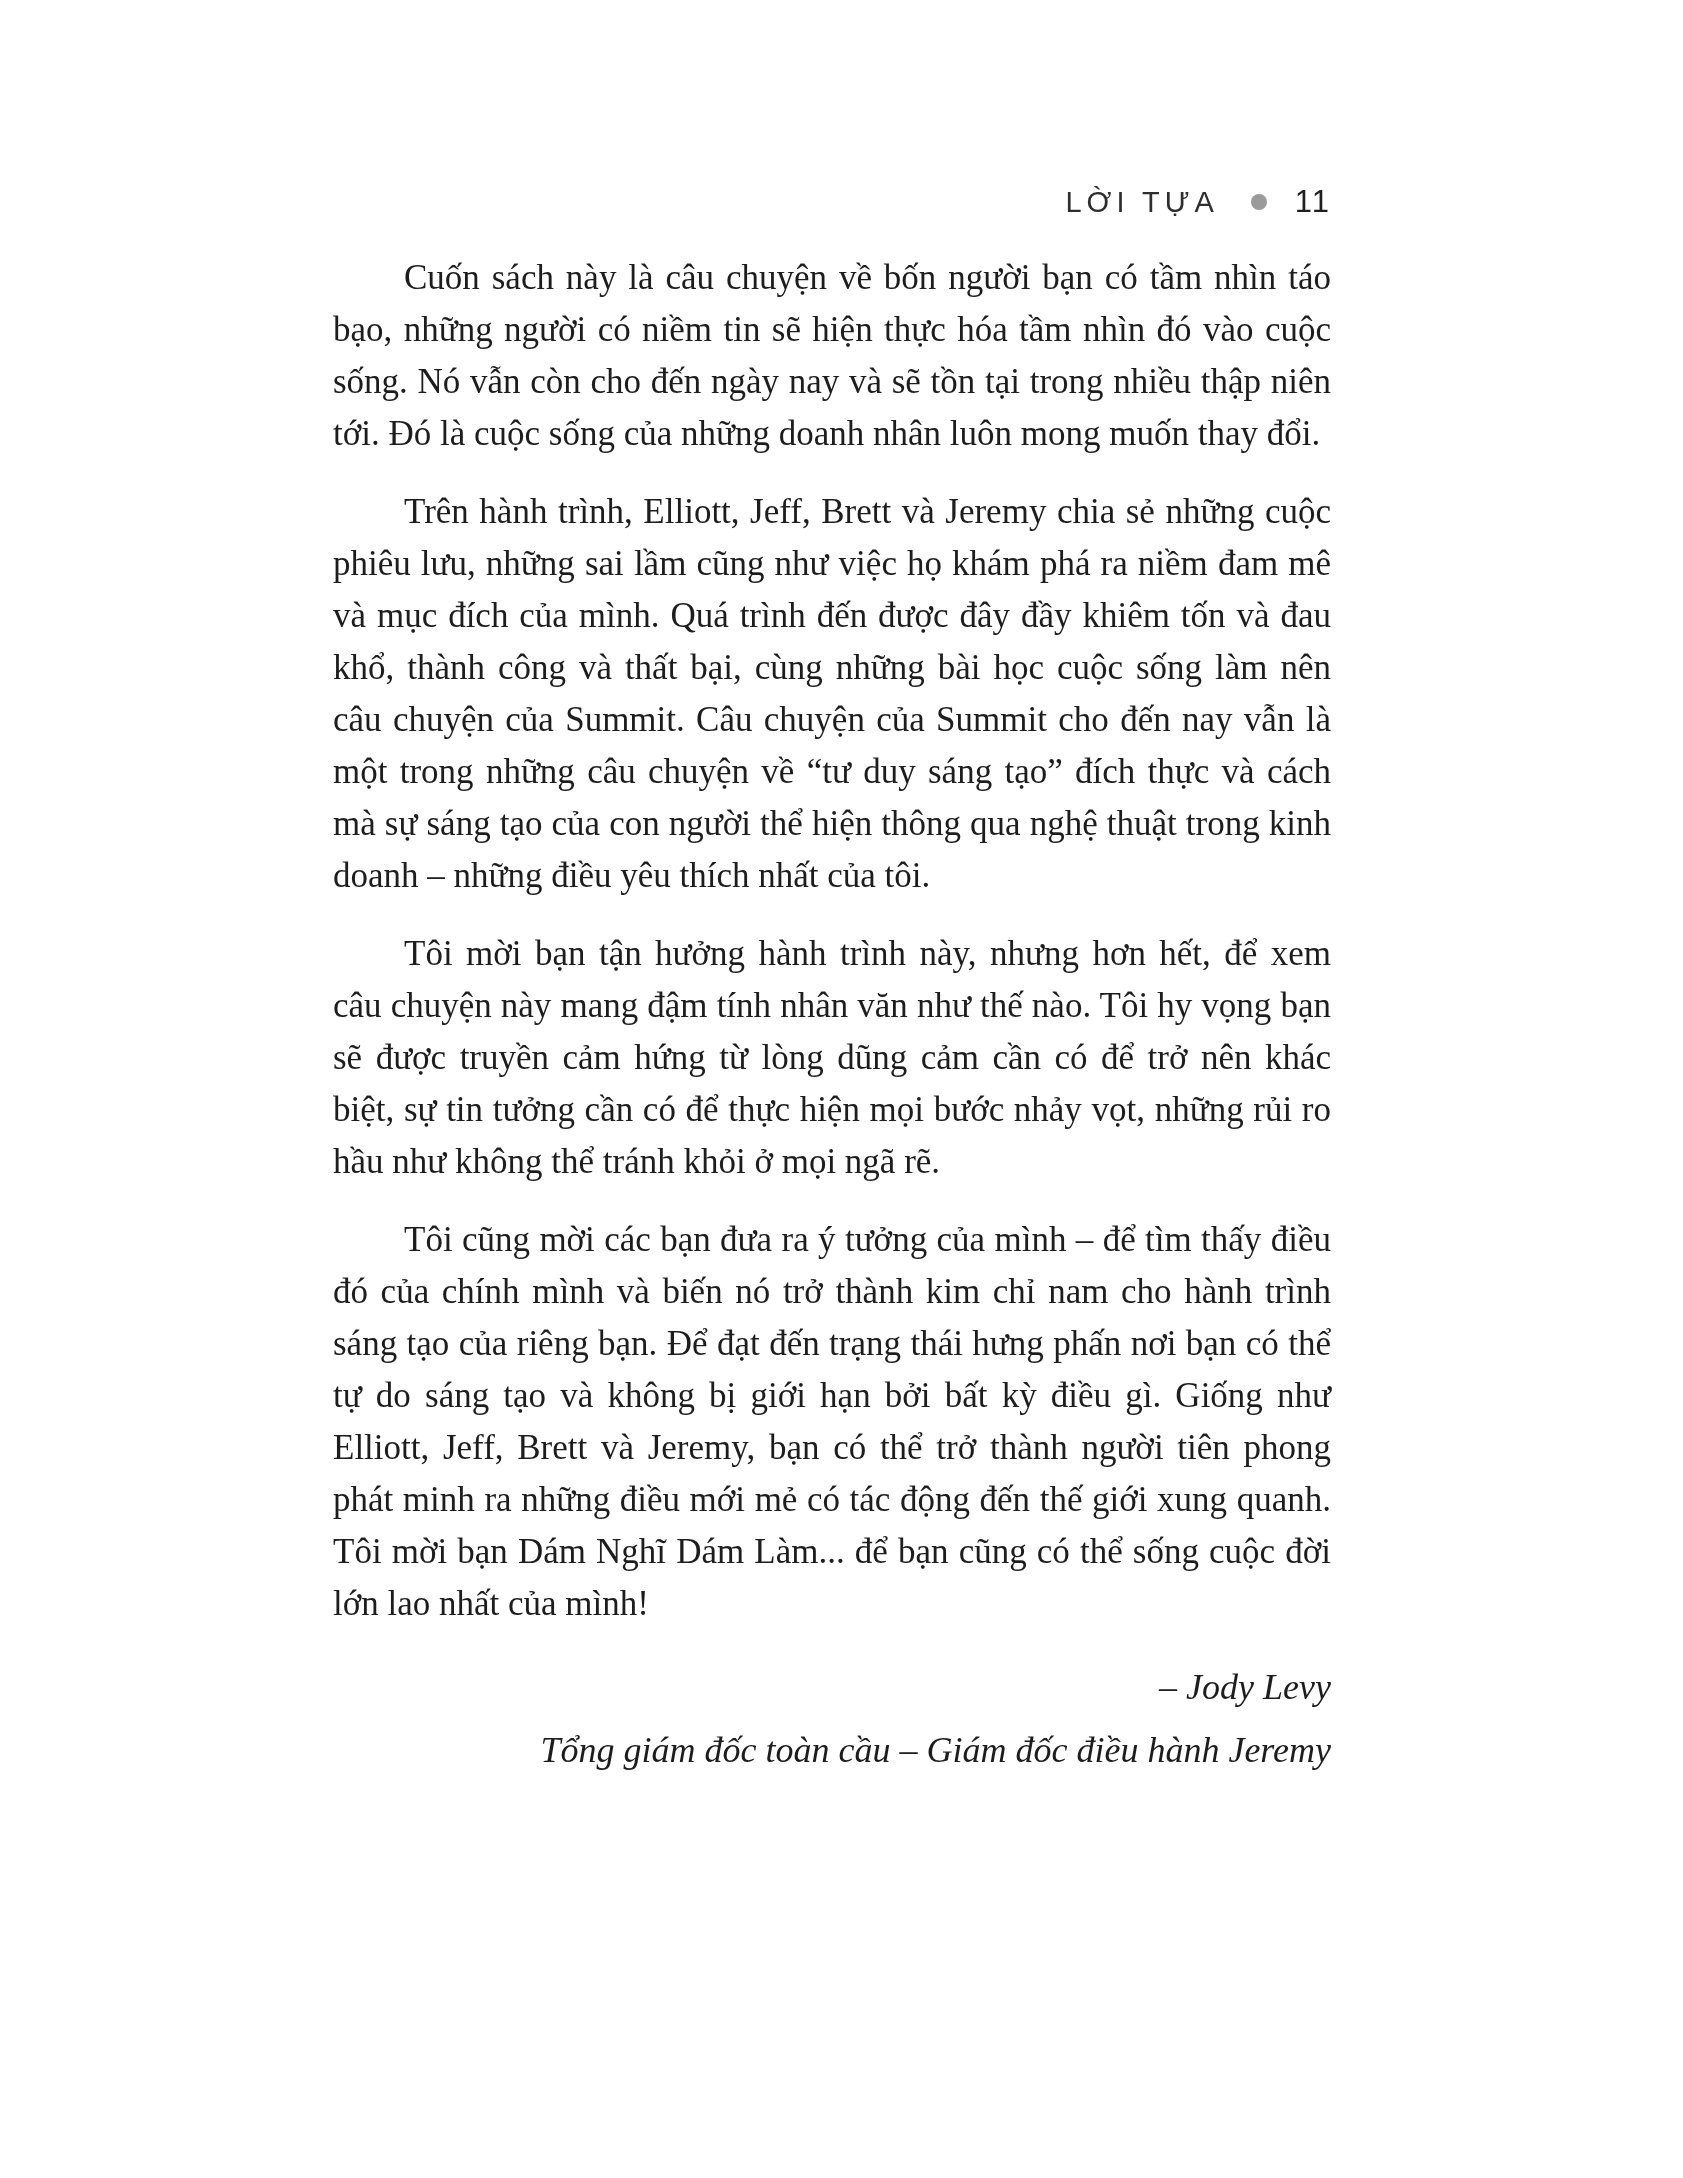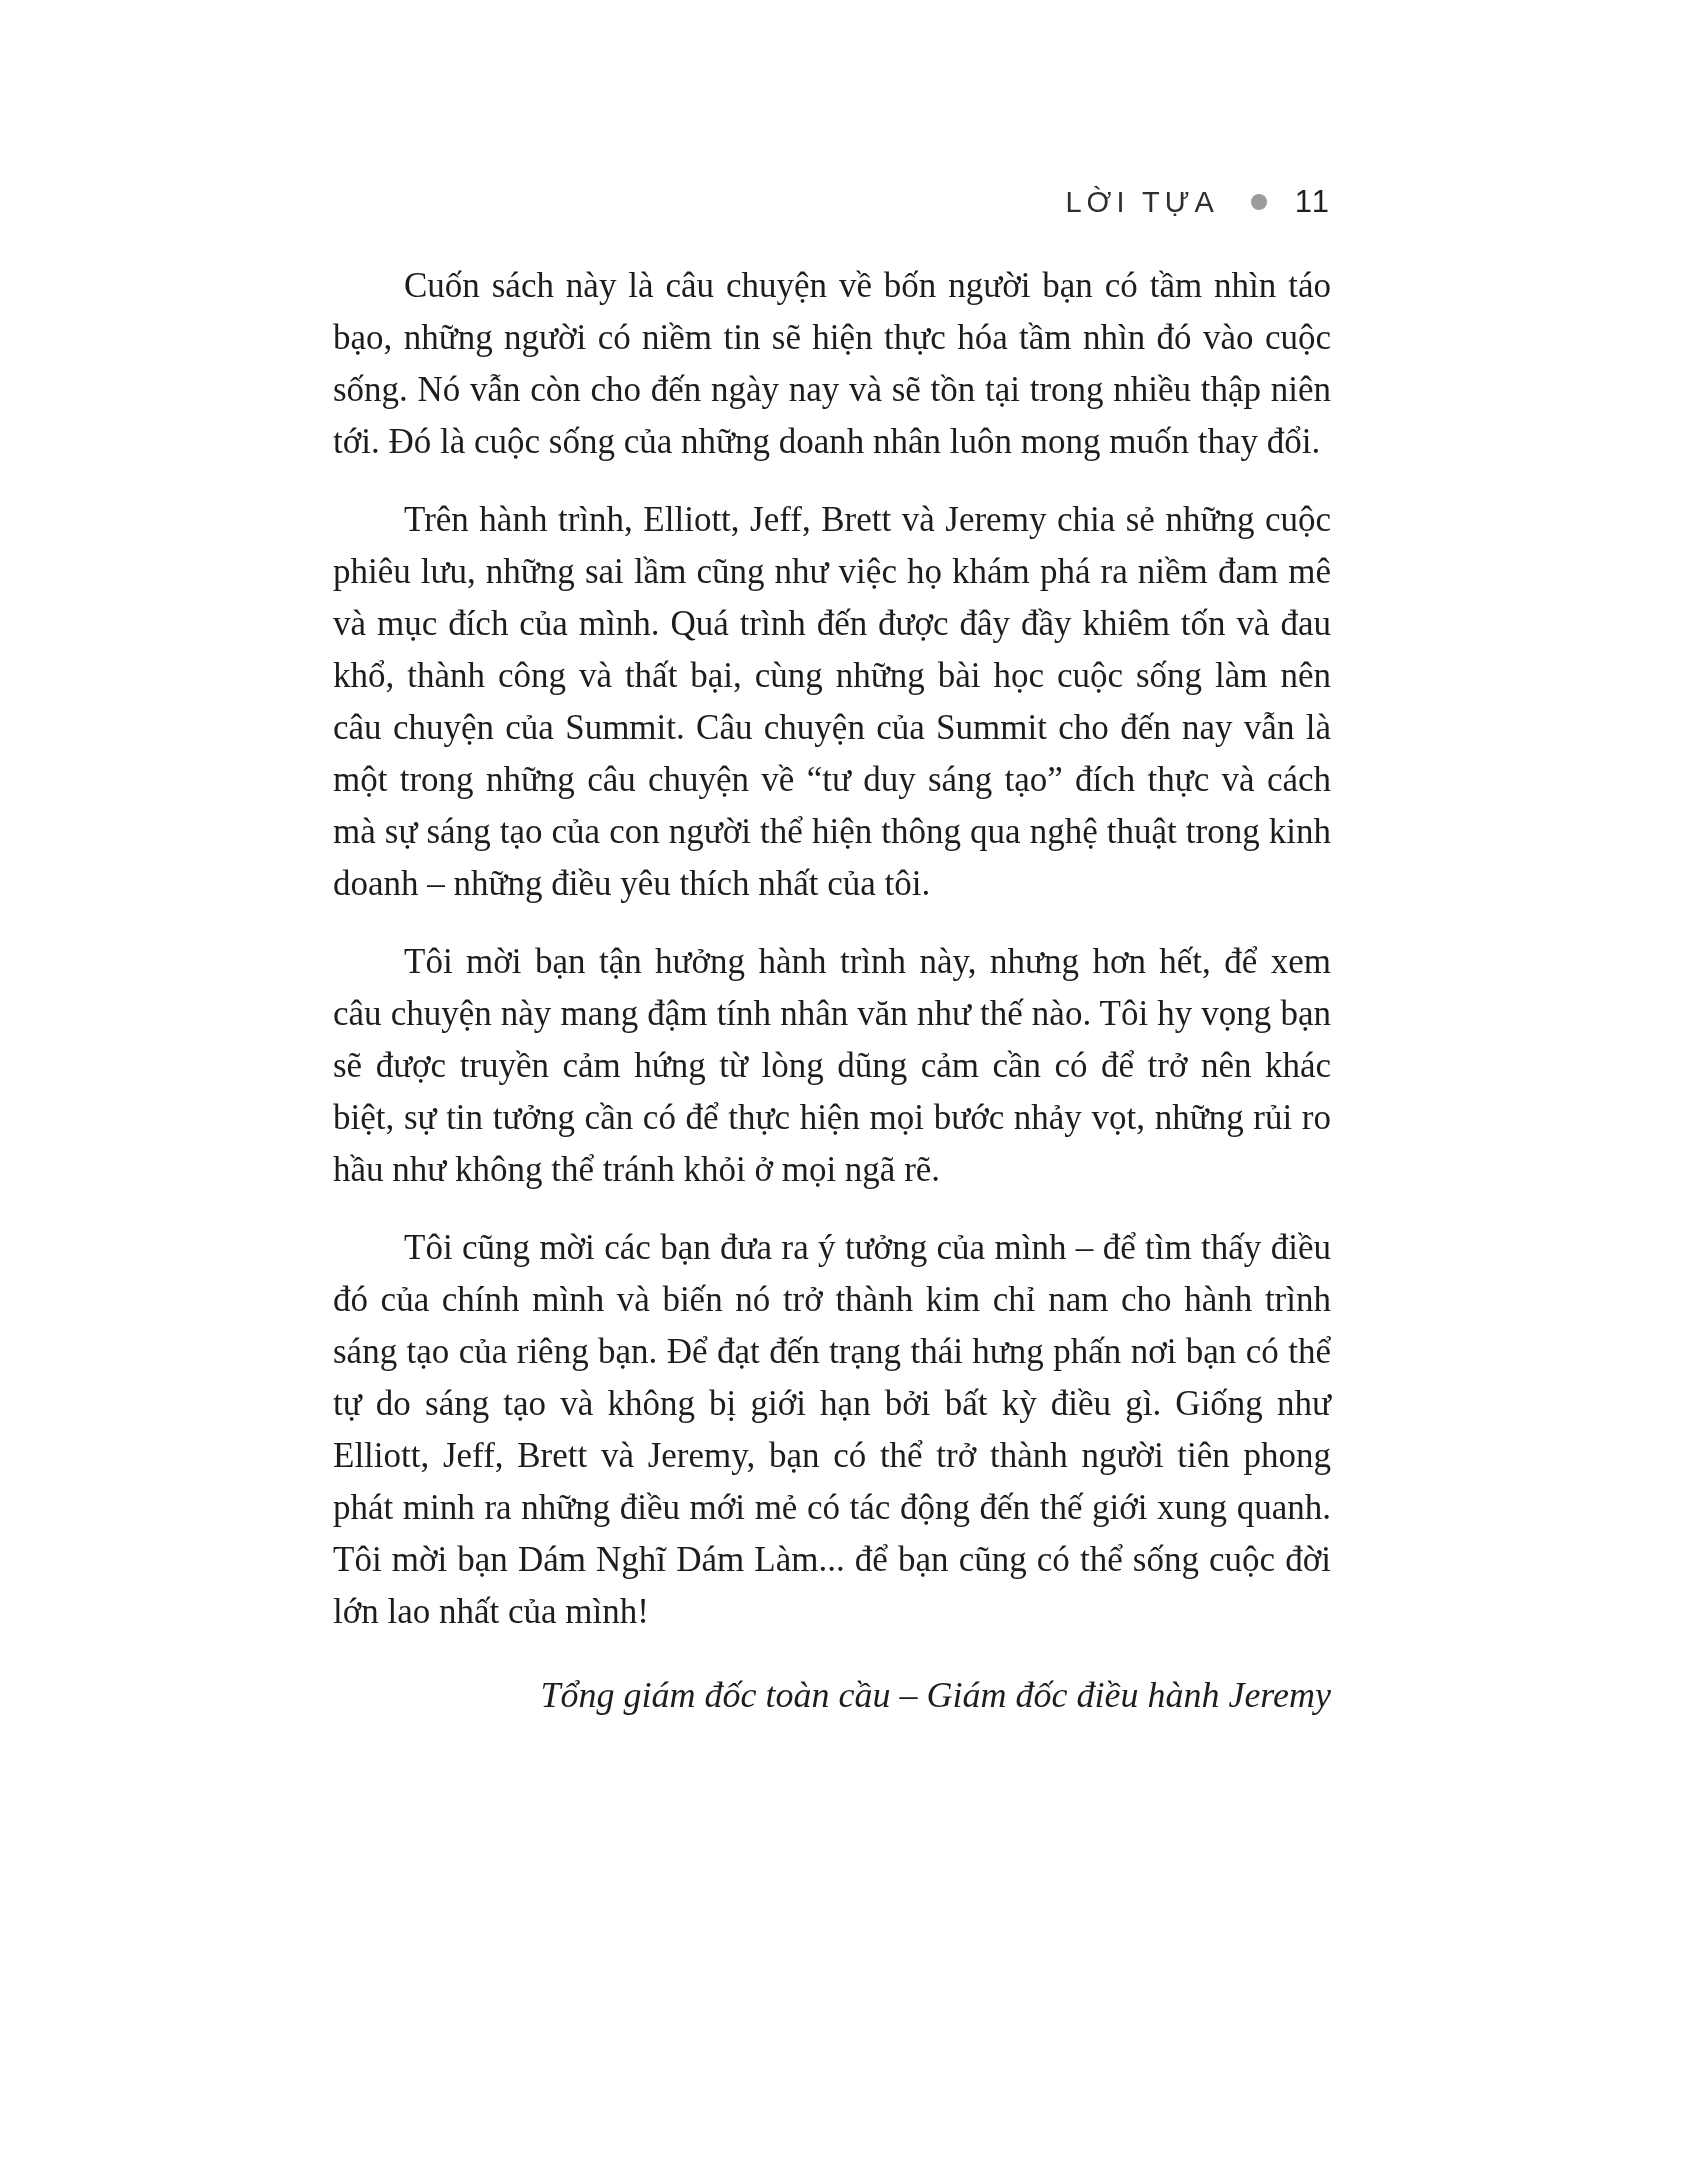--- a/index.html
+++ b/index.html
@@ -46,21 +46,21 @@
       color: #1f1f1f;
     }
     .text-block {
       position: absolute;
       left: 333px;
       top: 244px;
       width: 998px;
       color: #1d1d1d;
     }
     p.body-par {
-      margin: 16px 0 26px 0;
+      margin: 8px 0 26px 0;
       font-size: 35px;
       line-height: 52px;
       text-align: justify;
       text-indent: 71px;
       hyphens: none;
     }
     .signature {
       margin-top: 16px;
     }
     .signature-author,
@@ -83,18 +83,19 @@
     <span class="page-number">11</span>
   </div>
 
   <div class="text-block">
     <p class="body-par">Cuốn sách này là câu chuyện về bốn người bạn có tầm nhìn táo bạo, những người có niềm tin sẽ hiện thực hóa tầm nhìn đó vào cuộc sống. Nó vẫn còn cho đến ngày nay và sẽ tồn tại trong nhiều thập niên tới. Đó là cuộc sống của những doanh nhân luôn mong muốn thay đổi.</p>
     <p class="body-par">Trên hành trình, Elliott, Jeff, Brett và Jeremy chia sẻ những cuộc phiêu lưu, những sai lầm cũng như việc họ khám phá ra niềm đam mê và mục đích của mình. Quá trình đến được đây đầy khiêm tốn và đau khổ, thành công và thất bại, cùng những bài học cuộc sống làm nên câu chuyện của Summit. Câu chuyện của Summit cho đến nay vẫn là một trong những câu chuyện về “tư duy sáng tạo” đích thực và cách mà sự sáng tạo của con người thể hiện thông qua nghệ thuật trong kinh doanh – những điều yêu thích nhất của tôi.</p>
     <p class="body-par">Tôi mời bạn tận hưởng hành trình này, nhưng hơn hết, để xem câu chuyện này mang đậm tính nhân văn như thế nào. Tôi hy vọng bạn sẽ được truyền cảm hứng từ lòng dũng cảm cần có để trở nên khác biệt, sự tin tưởng cần có để thực hiện mọi bước nhảy vọt, những rủi ro hầu như không thể tránh khỏi ở mọi ngã rẽ.</p>
     <p class="body-par">Tôi cũng mời các bạn đưa ra ý tưởng của mình – để tìm thấy điều đó của chính mình và biến nó trở thành kim chỉ nam cho hành trình sáng tạo của riêng bạn. Để đạt đến trạng thái hưng phấn nơi bạn có thể tự do sáng tạo và không bị giới hạn bởi bất kỳ điều gì. Giống như Elliott, Jeff, Brett và Jeremy, bạn có thể trở thành người tiên phong phát minh ra những điều mới mẻ có tác động đến thế giới xung quanh. Tôi mời bạn Dám Nghĩ Dám Làm... để bạn cũng có thể sống cuộc đời lớn lao nhất của mình!</p>
 
     <div class="signature">
+      <div class="signature-author">– Jody Levy</div>
       <div class="signature-title">Tổng giám đốc toàn cầu – Giám đốc điều hành Jeremy</div>
     </div>
   </div>
 
 </div>
 
 
 </body></html>

